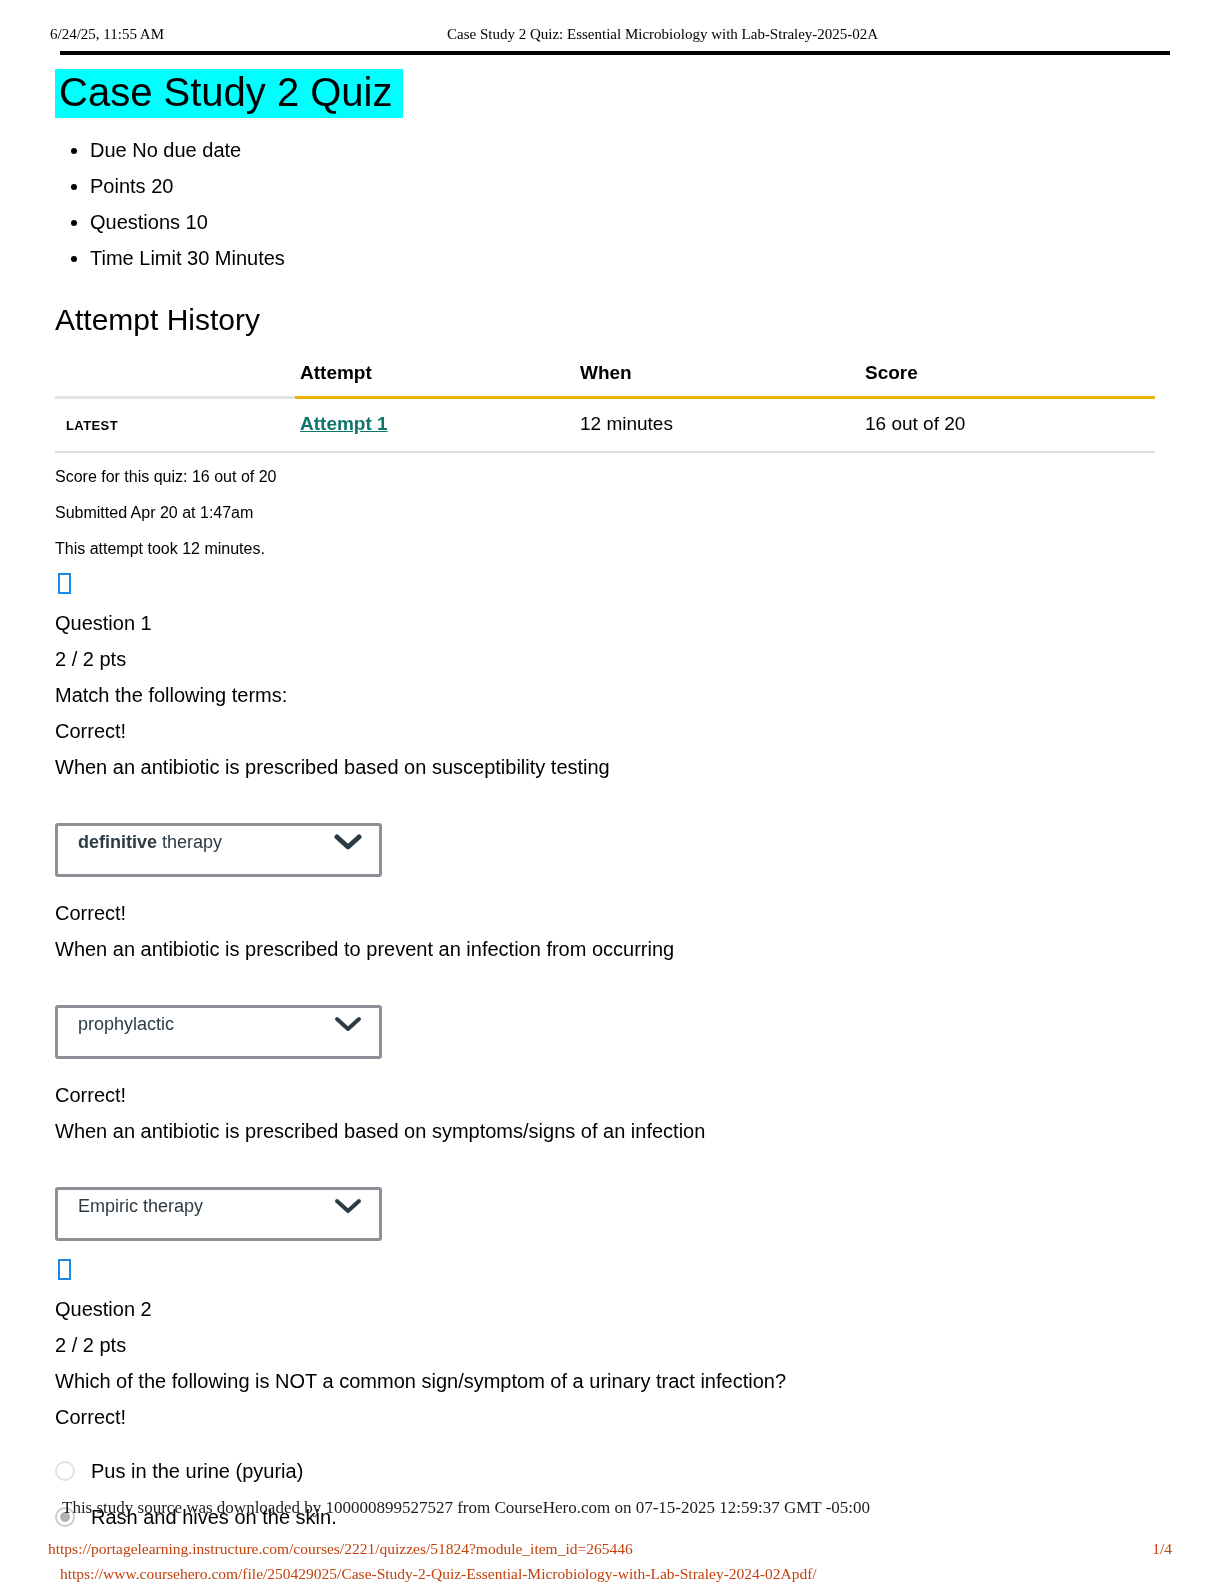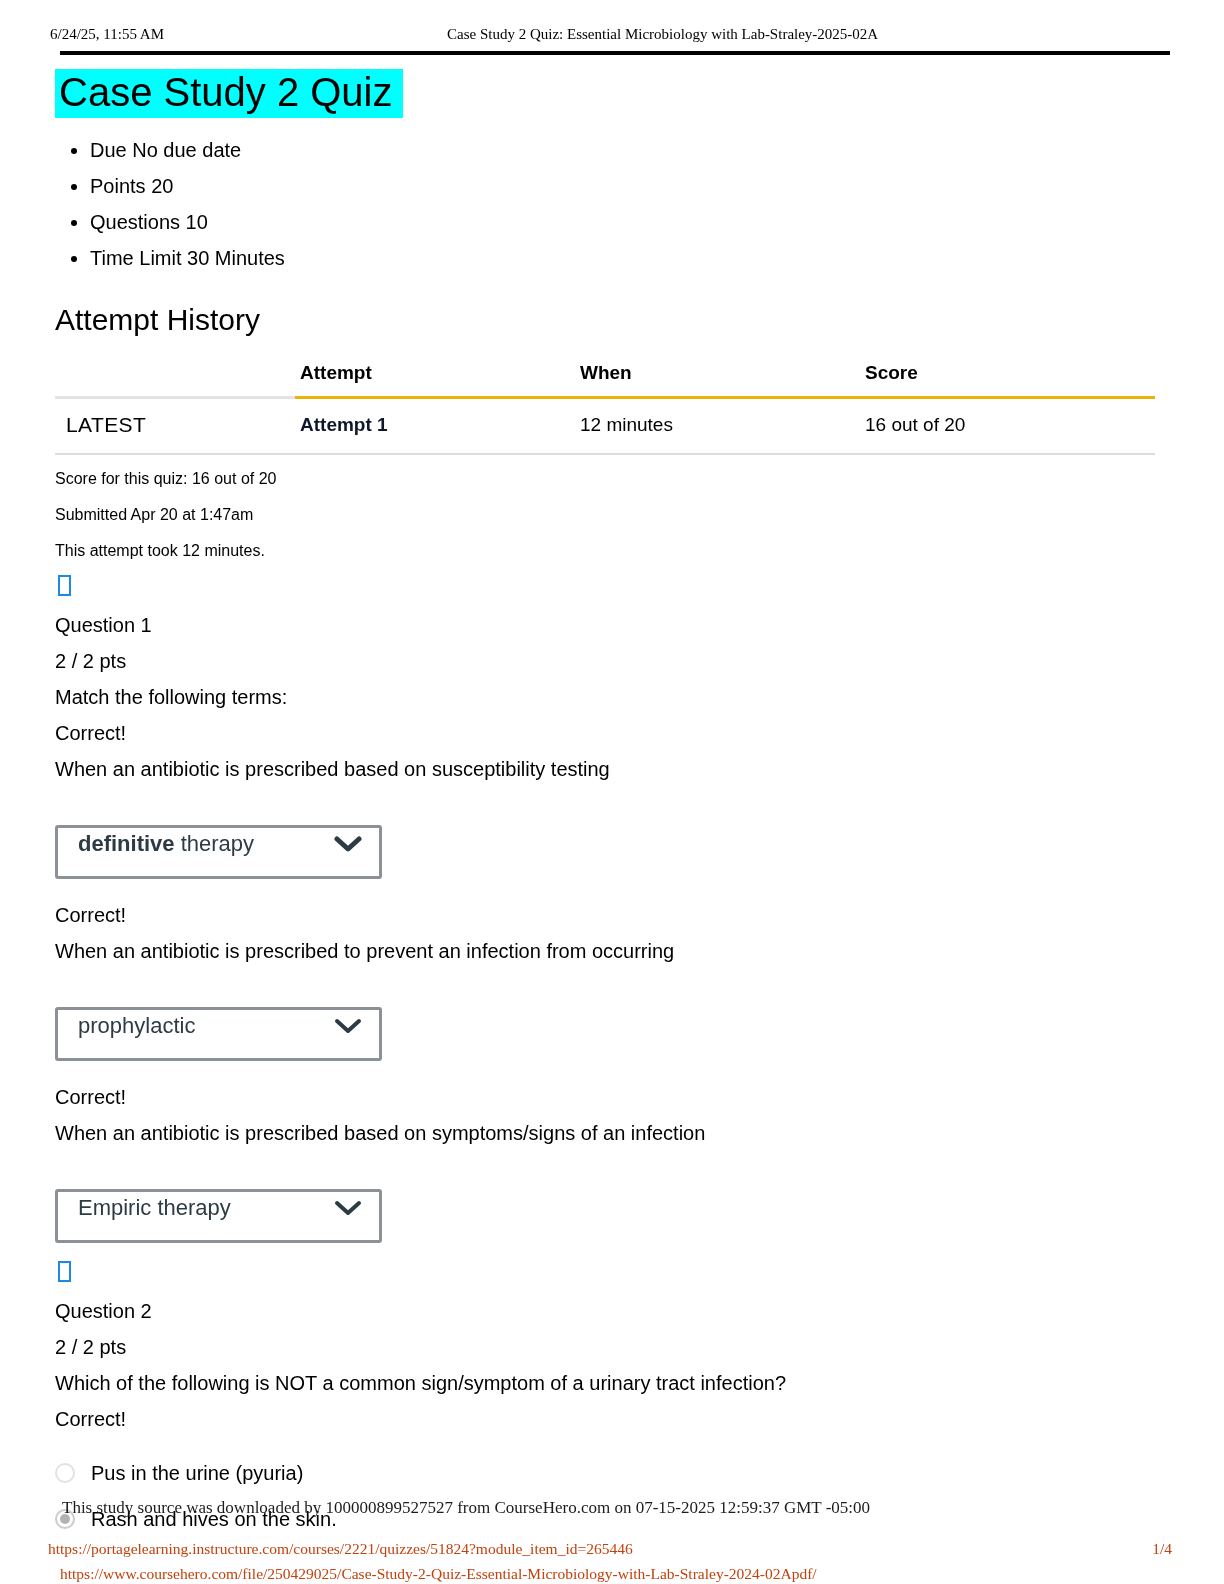--- a/index.html
+++ b/index.html
@@ -26,34 +26,34 @@
 
   h2.ah-heading { margin:0 0 20px; font-size:30px; line-height:36px; font-weight:400; }
 
   table.ah-table { border-collapse:collapse; table-layout:fixed; width:1100px; font-size:19px; }
   table.ah-table col.c1 { width:240px; } table.ah-table col.c2 { width:280px; }
   table.ah-table col.c3 { width:285px; } table.ah-table col.c4 { width:295px; }
   table.ah-table th { text-align:left; font-weight:700; padding:4px 5px 12px; }
   table.ah-table th.dark { border-bottom:3px solid #eab308; }
   table.ah-table th.light { border-bottom:3px solid #e3e3e3; }
   table.ah-table td { padding:14px 5px 16px; border-bottom:2px solid #dddddd; }
-  .latest-badge { font-weight:400; font-size:21px; letter-spacing:.4px; padding-left:6px; }
-  a.attempt-link { color:#0f172a; font-weight:700; cursor:pointer; }
+  .latest-badge { font-weight:700; font-size:13px; letter-spacing:.4px; padding-left:6px; }
+  a.attempt-link { color:#0f766e; font-weight:700; text-decoration:underline; cursor:pointer; }
 
   .summary p { margin:0; font-size:16px; line-height:36px; }
 
   .tofu-wrap { height:32px; margin-top:6px; }
   .tofu { display:inline-block; width:13px; height:21px; border:2px solid #1e88e5; margin-left:3px; }
 
   .qline { font-size:20px; line-height:36px; }
 
   .dropdown {
     display:flex; align-items:center; justify-content:space-between;
     width:327px; height:54px; border:3px solid #8b9196; border-radius:3px;
-    margin:38px 0 18px; padding:0 17px 16px 20px; color:#2d3b45; font-size:22px;
+    margin:38px 0 18px; padding:0 17px 16px 20px; color:#2d3b45; font-size:18px;
     background:#fff; cursor:pointer;
   }
   .dd-text b { font-weight:700; }
   .dropdown svg { flex:none; }
   .dropdown svg polyline { fill:none; stroke:#2d3b45; stroke-width:4; stroke-linecap:round; stroke-linejoin:round; }
   .dd-strong svg polyline { stroke-width:5; }
 
   .radio-row { display:flex; align-items:center; gap:16px; margin-top:14px; min-height:32px; font-size:20px; }
   .radio-row.second { margin-top:20px; }
   .radio { width:20px; height:20px; border-radius:50%; border:2px solid #cccccc; background:#fff; position:relative; flex:none; }

